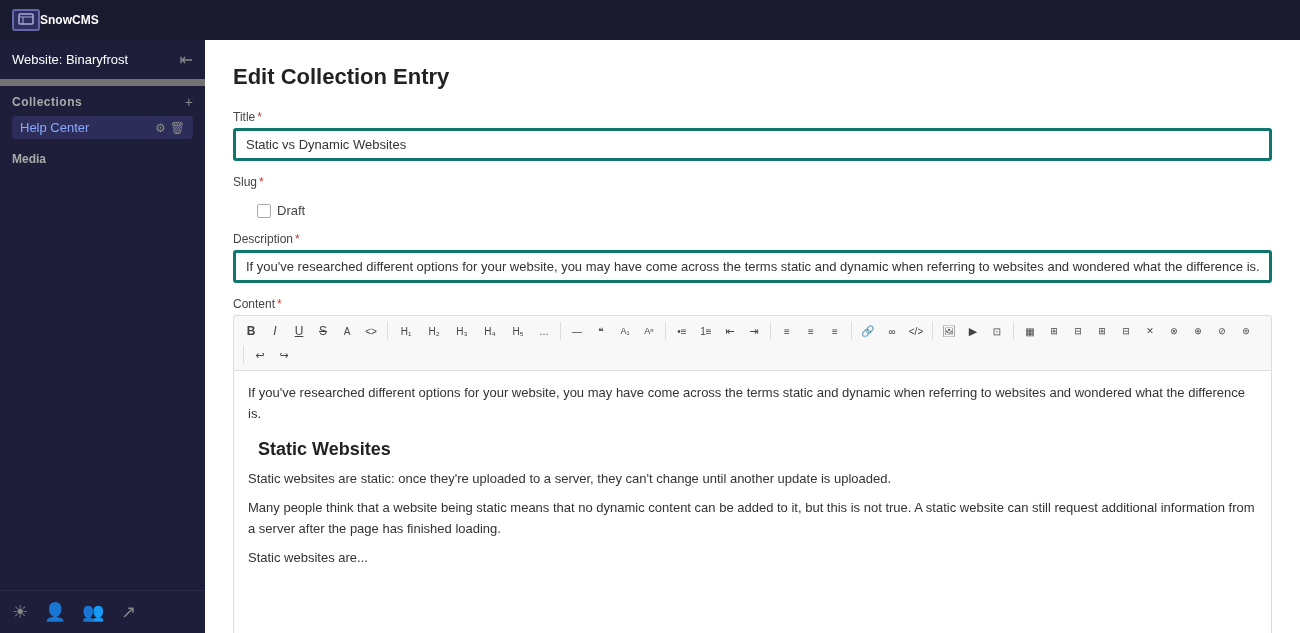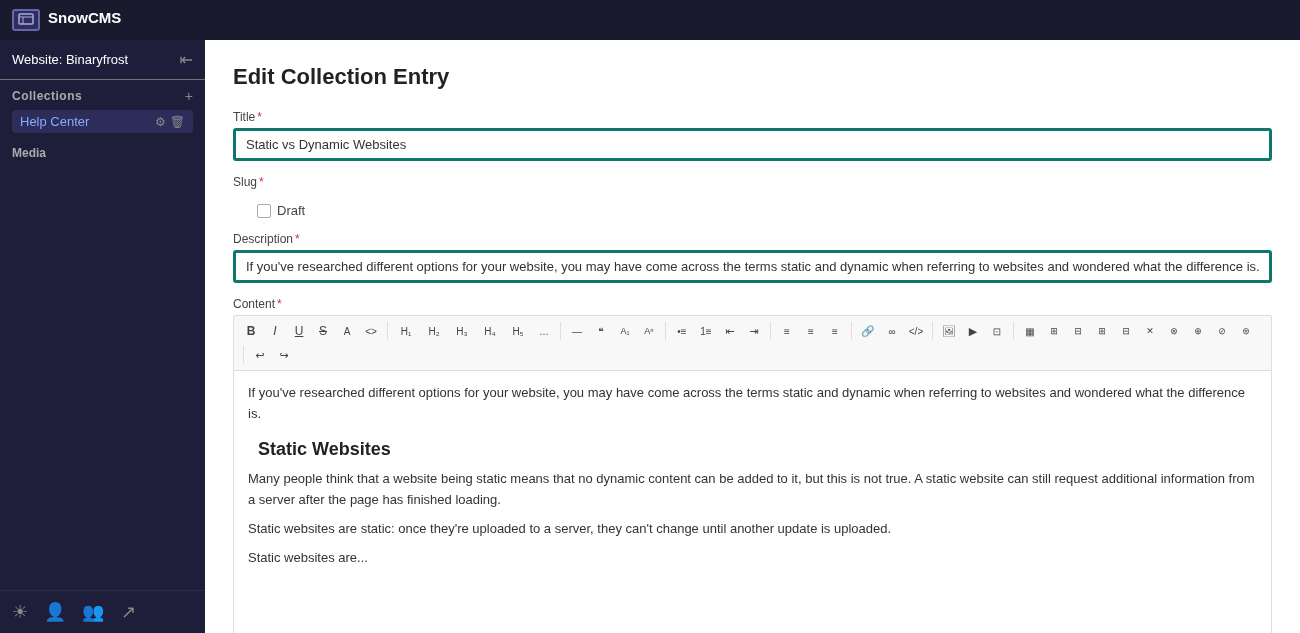--- a/index.html
+++ b/index.html
@@ -1,28 +1,28 @@
 <!DOCTYPE html>
 <html><head>
   <meta charset="utf-8">
   <style>
     * { box-sizing: border-box; margin: 0; padding: 0; }
     body { font-family: -apple-system, BlinkMacSystemFont, 'Segoe UI', sans-serif; font-size: 13px; background: #f0f0f0; display: flex; flex-direction: column; height: 633px; overflow: hidden; }
 
     
     .topbar { height: 40px; background: #1a1a2e; display: flex; align-items: center; padding: 0 12px; flex-shrink: 0; }
-    .topbar-logo { display: flex; align-items: flex-start; gap: 8px; color: #ffffff; font-size: 15px; font-weight: 600; }
+    .topbar-logo { display: flex; align-items: center; color: #ffffff; font-size: 12px; font-weight: 600; }
     .topbar-logo .logo-icon { width: 28px; height: 22px; background: #2d2d5e; border: 2px solid #6666aa; border-radius: 3px; display: flex; align-items: center; justify-content: center; }
 
     
     .layout { display: flex; flex: 1; overflow: hidden; }
 
     
     .sidebar { width: 205px; background: #1e1e3a; color: #ccc; display: flex; flex-direction: column; flex-shrink: 0; overflow-y: auto; }
-    .sidebar-website { display: flex; align-items: center; justify-content: space-between; padding: 10px 12px; border-bottom: 1px solid #737373; }
+    .sidebar-website { display: flex; align-items: center; justify-content: space-between; padding: 10px 12px; border-bottom: 7px solid #737373; }
     .sidebar-website-name { color: #ffffff; font-size: 13px; font-weight: 500; }
     .sidebar-collapse-icon { color: #888; cursor: pointer; font-size: 16px; }
     .sidebar-section { padding: 8px 12px 4px; }
     .sidebar-section-header { display: flex; align-items: center; justify-content: space-between; margin-bottom: 6px; }
     .sidebar-section-title { color: #aaa; font-size: 12px; font-weight: 600; letter-spacing: 0.5px; }
     .sidebar-section-actions { display: flex; gap: 6px; }
     .sidebar-section-actions span { color: #888; cursor: pointer; font-size: 14px; }
     .sidebar-item { padding: 4px 8px; border-radius: 4px; cursor: pointer; display: flex; align-items: center; justify-content: space-between; }
     .sidebar-item.active { background: #2d2d5a; }
     .sidebar-item-label { color: #88aaff; font-size: 13px; }
@@ -209,22 +209,22 @@
         <div class="rte-separator"></div>
         <button class="rte-btn" style="font-size:11px;">↩</button>
         <button class="rte-btn" style="font-size:11px;">↪</button>
       </div>
 
       <div class="rte-content">
         <p>If you've researched different options for your website, you may have come across the terms static and dynamic when referring to websites and wondered what the difference is.</p>
 
         <h2>Static Websites</h2>
 
+        <p>Static websites are static: once they're uploaded to a server, they can't change until another update is uploaded.</p>
         <p>Many people think that a website being static means that no dynamic content can be added to it, but this is not true. A static website can still request additional information from a server after the page has finished loading.</p>
-        <p>Static websites are static: once they're uploaded to a server, they can't change until another update is uploaded.</p>
 
 
         <p>Static websites are...</p>
 
       </div>
 
     </div>
 
   </div>
 

